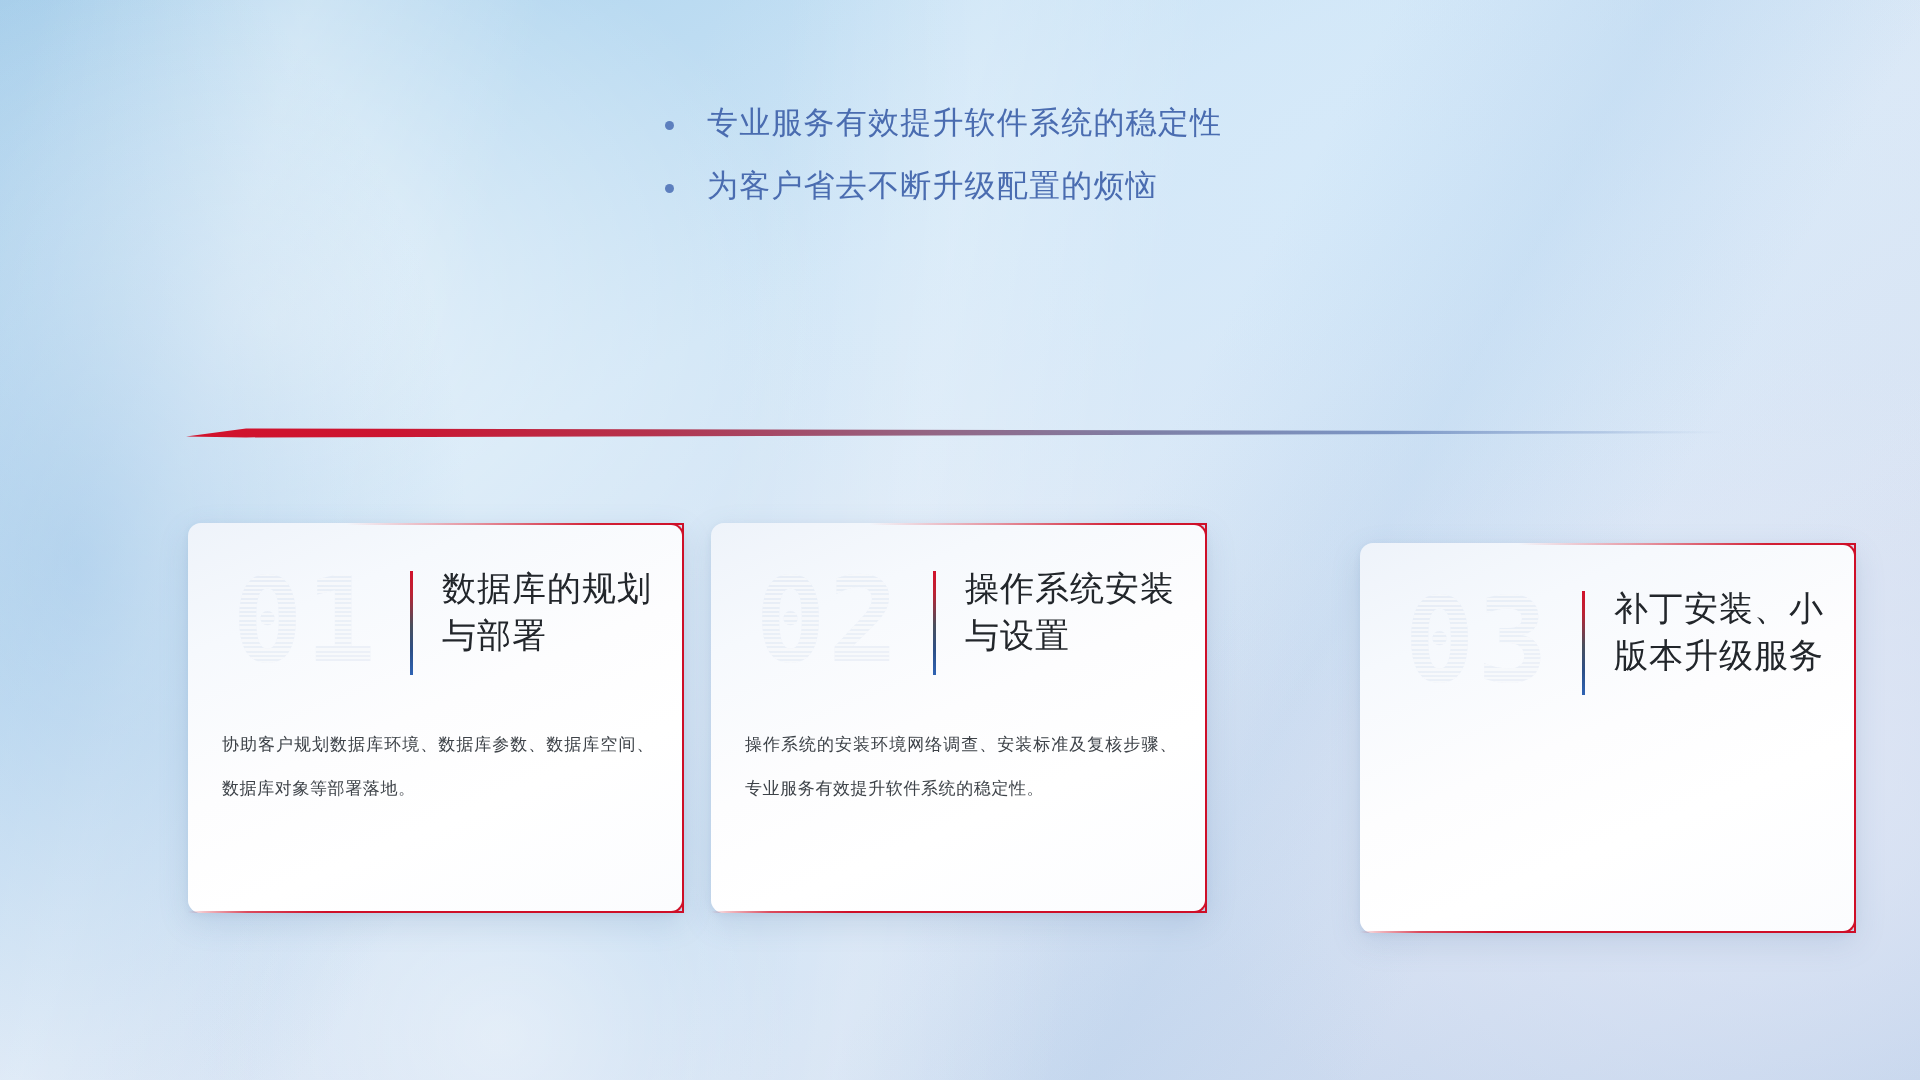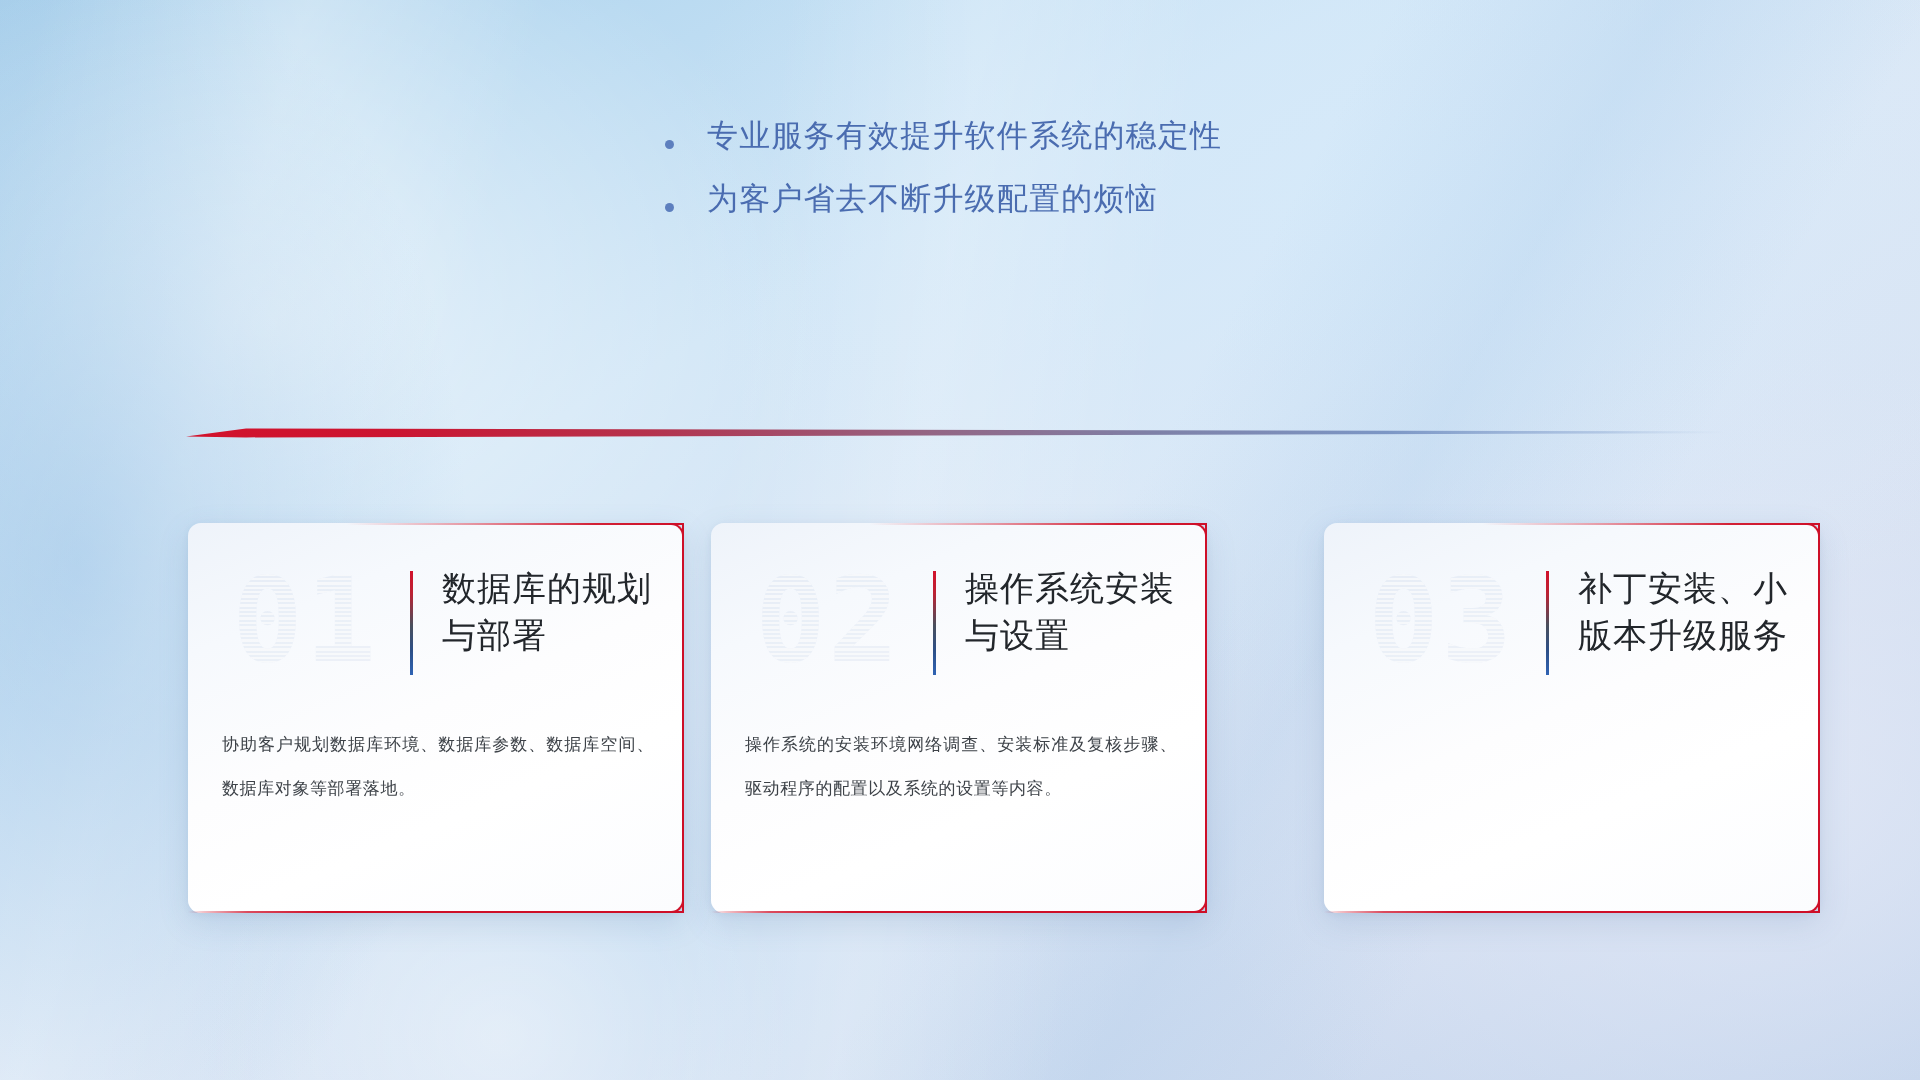--- a/index.html
+++ b/index.html
@@ -33,21 +33,21 @@
       radial-gradient(ellipse 560px 900px at 4% 52%, rgba(123,175,222,0.40) 0%, rgba(123,175,222,0) 70%),
       radial-gradient(ellipse 420px 380px at 26% 96%, rgba(255,255,255,0.40) 0%, rgba(255,255,255,0) 70%);
     pointer-events:none;
   }
 
   
   .bullets {
     position:absolute; left:665px; top:104px; z-index:5;
   }
   .bullet-row {
-    display:flex; align-items:center;
+    display:flex; align-items:flex-start;
     height:63px;
   }
   .bullet-dot {
     width:9px; height:9px; border-radius:50%;
     background:#5d7fbe; margin-top:17px; margin-right:33px; flex:none;
   }
   .bullet-text {
     font-size:31px; line-height:38px; color:#4a6cb0;
     letter-spacing:1.2px; font-weight:500; white-space:nowrap;
   }
@@ -63,21 +63,21 @@
   
   .cards { position:absolute; left:0; top:0; width:1920px; height:1080px; z-index:6; }
   .card {
     position:absolute; top:523px; width:496px; height:390px;
     border-radius:13px; overflow:visible;
     background:linear-gradient(157deg,#eef3fa 0%,#f6f9fd 22%,#fdfdfe 48%,#ffffff 68%,#fbfcfe 100%);
     box-shadow:0 10px 30px rgba(92,126,170,0.18), 0 2px 6px rgba(92,126,170,0.10);
   }
   .card.c1 { left:188px; }
   .card.c2 { left:711px; }
-  .card.c3 { left:1324px; }
+  .card.c3 { left:1360px;margin-top:20px; }
 
   
   .card .accent {
     position:absolute; inset:0; border-radius:13px; pointer-events:none;
   }
   .card .accent .top {
     position:absolute; left:0; right:0; top:0; height:2px;
     border-top-left-radius:13px; border-top-right-radius:13px;
     background:linear-gradient(90deg, rgba(208,20,42,0) 0%, rgba(208,20,42,0) 32%, rgba(208,20,42,0.45) 58%, rgba(208,20,42,0.95) 82%, #ce0f28 100%);
   }
@@ -211,21 +211,21 @@
         <span class="bottom"></span>
         <span class="corner-tr"></span>
         <span class="corner-br"></span>
       </div>
       <div class="wm-shadow">02</div>
       <div class="wm">02</div>
       <div class="title-block">
         <span class="title-bar"></span>
         <span class="title-text">操作系统安装与设置</span>
       </div>
-      <div class="card-body">操作系统的安装环境网络调查、安装标准及复核步骤、驱动程序的配置以及系统的设置等内容。</div>
+      <div class="card-body">操作系统的安装环境网络调查、安装标准及复核步骤、专业服务有效提升软件系统的稳定性。</div>
     </div>
 
     <div class="card c3">
       <div class="accent">
         <span class="top"></span>
         <span class="right"></span>
         <span class="bottom"></span>
         <span class="corner-tr"></span>
         <span class="corner-br"></span>
       </div>

